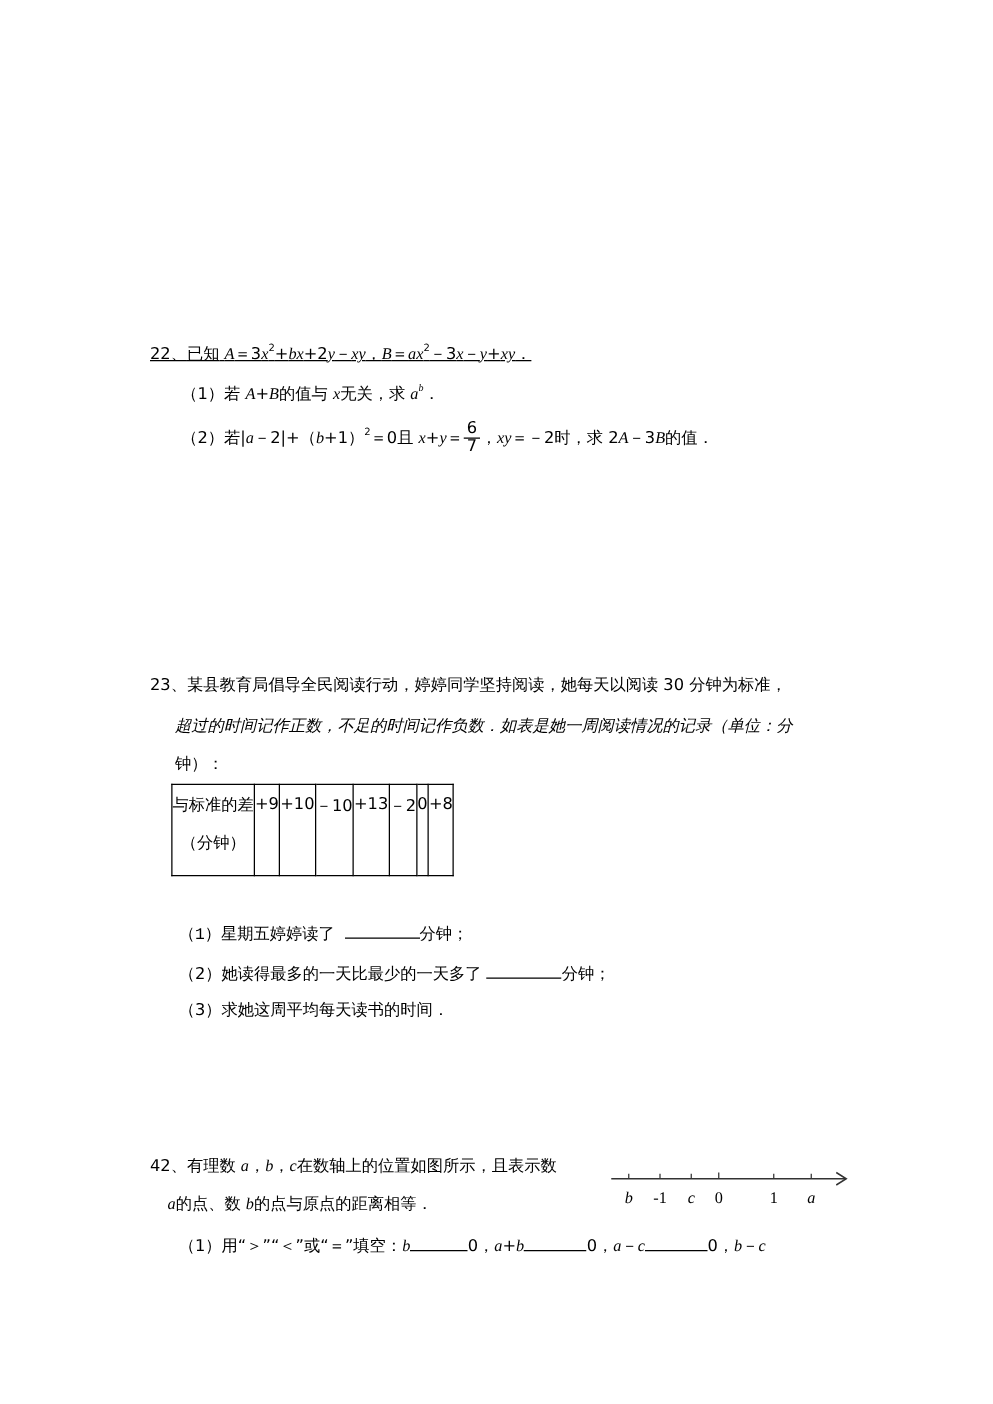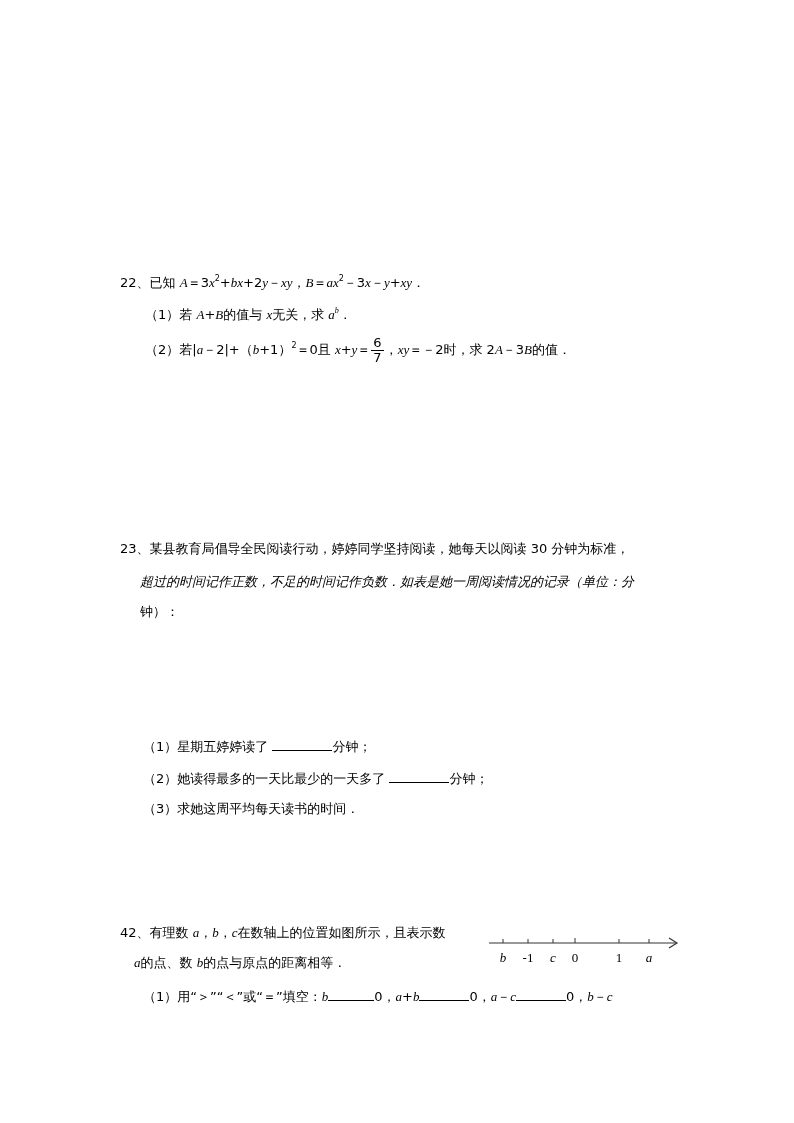--- a/index.html
+++ b/index.html
@@ -17,45 +17,58 @@
   table.rec tr.r1 td { height:34px; }
   table.rec tr.r2 td { height:64px; vertical-align:top; padding-top:8px; }
   table.rec tr.r2 td.lbl { line-height:30px; padding-top:2px; }
   .numline { position:absolute; left:486px; top:930px; width:200px; height:40px; }
   .numline .lbl { position:absolute; top:20px; font-size:13px; font-family:"Liberation Serif","DejaVu Serif",serif; transform:translateX(-50%); }
   .numline .lbl.it { font-style:italic; }
 </style>
 </head>
 <body>
 
-<div class="line" style="left:120px; top:271px;">
+<div class="line" style="left:120px; top:271px;text-decoration:underline;">
   <span>22、</span><span>已知</span>
   <span class="m">A</span>＝3<span class="m">x</span><span class="sup">2</span>+<span class="m">bx</span>+2<span class="m">y</span>－<span class="m">xy</span>，<span class="m">B</span>＝<span class="m">ax</span><span class="sup">2</span>－3<span class="m">x</span>－<span class="m">y</span>+<span class="m">xy</span>．
 </div>
 
 <div class="line" style="left:145px; top:303px;">
   <span>（1）</span>若 <span class="m">A</span>+<span class="m">B</span>的值与 <span class="m">x</span>无关，求 <span class="m">a</span><span class="sup m">b</span>．
 </div>
 
 <div class="line" style="left:145px; top:336px;">
   <span>（2）</span>若|<span class="m">a</span>－2|+（<span class="m">b</span>+1）<span class="sup">2</span>＝0且 <span class="m">x</span>+<span class="m">y</span>＝<span class="frac"><span class="num">6</span><span class="den">7</span></span>，<span class="m">xy</span>＝－2时，求 2<span class="m">A</span>－3<span class="m">B</span>的值．
 </div>
 
 <div class="line" style="left:120px; top:541px;text-align:right;">
   <span>23、</span><span>某县教育局倡导全民阅读行动，婷婷同学坚持阅读，她每天以阅读 30 分钟为标准，</span>
 </div>
 <div class="line" style="left:140px; top:574px;font-style:italic;">超过的时间记作正数，不足的时间记作负数．如表是她一周阅读情况的记录（单位：分</div>
 <div class="line" style="left:140px; top:604px;">钟）：</div>
 
 <table class="rec">
   <tbody>
+  <tr class="r2">
+    <td class="lbl">
+      <div>与标准的差</div>
+      <div>（分钟）</div>
+    </td>
+    <td>+9</td>
+    <td>+10</td>
+    <td>－10</td>
+    <td>+13</td>
+    <td>－2</td>
+    <td>0</td>
+    <td>+8</td>
+  </tr>
 </tbody>
   </table>
 
-<div class="line" style="left:143px; top:737px;">
+<div class="line" style="left:143px; top:737px;font-family:Liberation Mono, monospace;">
   <span>（1）</span><span>星期五婷婷读了 </span><span class="blank" style="width:60px;"></span><span>分钟；</span>
 </div>
 <div class="line" style="left:143px; top:769px;">
   <span>（2）</span><span>她读得最多的一天比最少的一天多了 </span><span class="blank" style="width:60px;"></span><span>分钟；</span>
 </div>
 <div class="line" style="left:143px; top:801px;">
   <span>（3）</span><span>求她这周平均每天读书的时间．</span>
 </div>
 
 <div class="line" style="left:120px; top:925px;">

